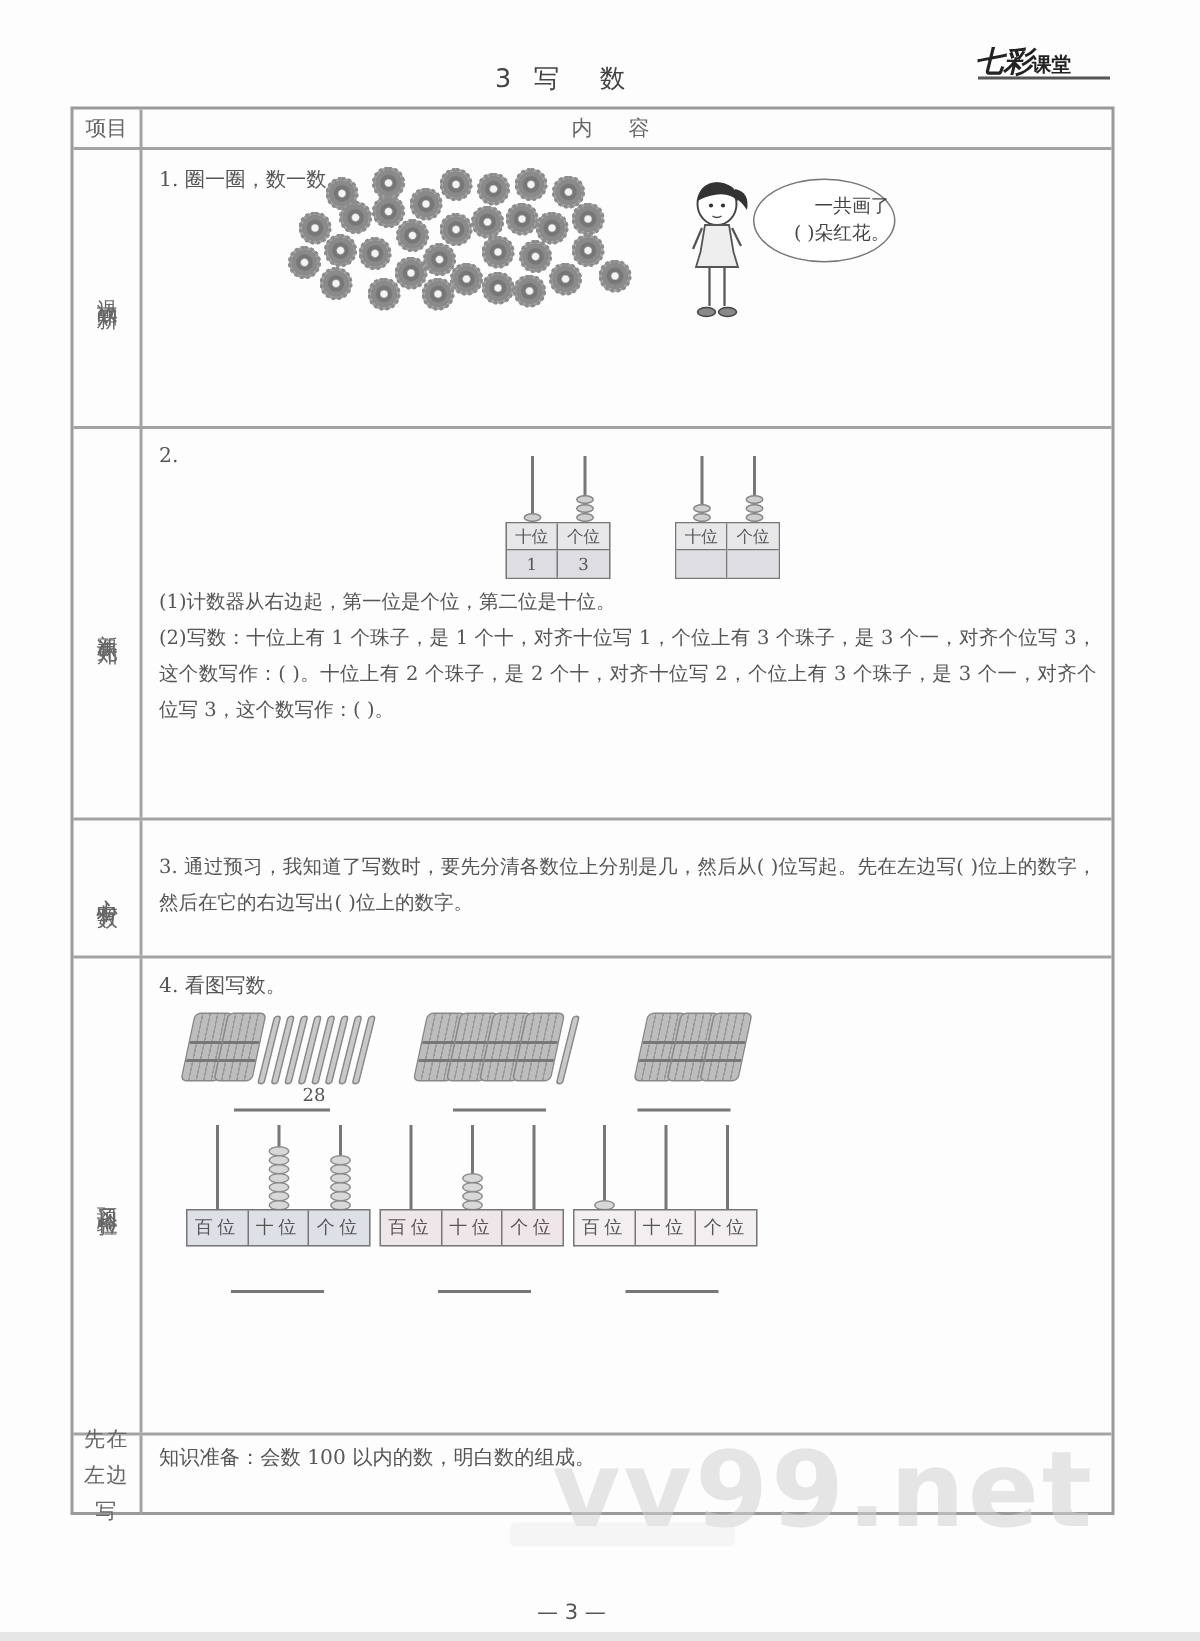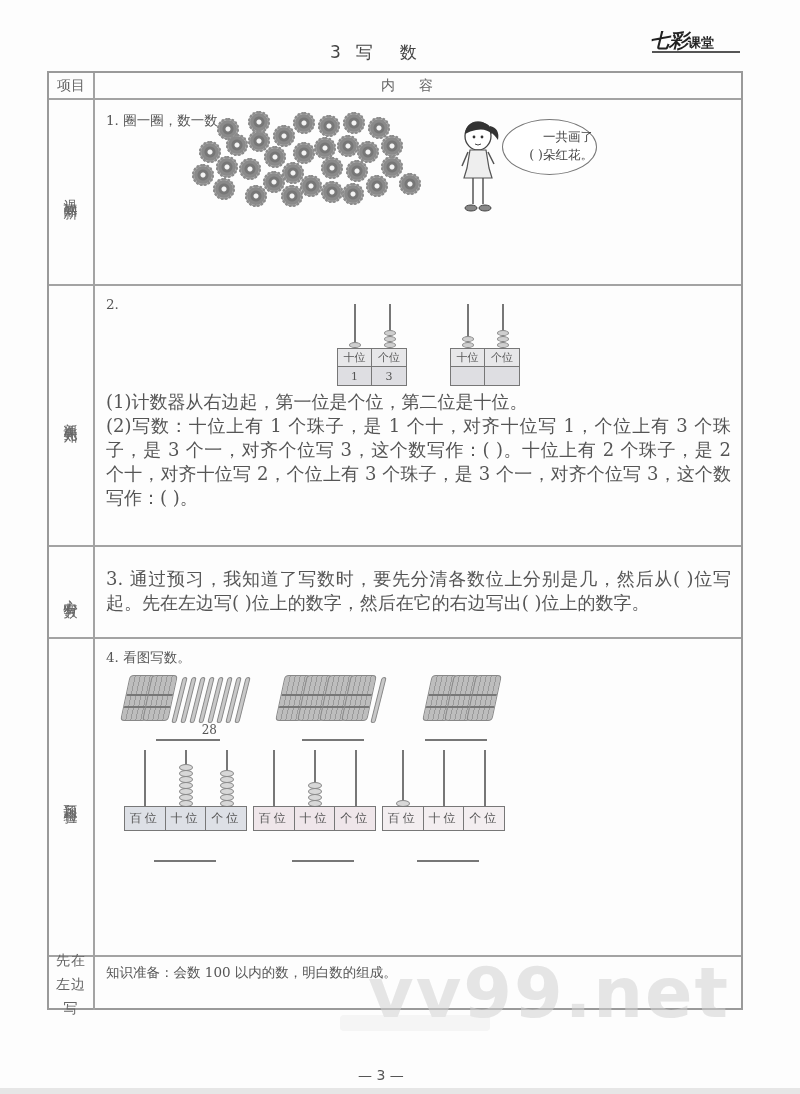--- a/index.html
+++ b/index.html
@@ -20,21 +20,21 @@
   .row { position: absolute; left: 0; width: 692px; border-top: 2px solid #a3a3a3; }
   .row.first { border-top: none; }
   .label-col { position: absolute; left: 0; top: 0; width: 46px; height: 100%; border-right: 2px solid #a3a3a3; display: flex; align-items: center; justify-content: center; }
   .vlabel { writing-mode: vertical-rl; font-size: 14px; color: #666; letter-spacing: 2px; line-height: 1; }
   .content-col { position: absolute; left: 48px; top: 0; right: 0; height: 100%; }
 
   .hdr-label { font-size: 14px; color: #666; }
   .hdr-content { position: absolute; left: 0; right: 0; top: 4px; text-align: center; font-size: 14px; color: #666; letter-spacing: 24px; }
 
   .q { position: absolute; font-size: 13.5px; color: #555; line-height: 24px; }
-  .para { position: absolute; left: 9px; right: 10px; font-size: 18px; line-height: 24px; color: #555; text-align: justify; }
+  .para { position: absolute; left: 9px; right: 10px; font-size: 13px; line-height: 24px; color: #555; text-align: justify; }
 
   .flower { position: absolute; width: 18px; height: 18px; border-radius: 50%;
     background: radial-gradient(circle, #f4f4f4 0 2px, #777 3px 5px, #8a8a8a 6px);
     box-shadow: 0 0 0 1.5px #9b9b9b; }
   .flower::before, .flower::after { content: ""; position: absolute; inset: -2px; border-radius: 50%;
     border: 2px dotted #8c8c8c; }
 
   .girl { position: absolute; }
   .bubble { position: absolute; left: 500px; top: 138px; width: 96px; height: 54px; border: 1.5px solid #777; border-radius: 50% / 50%; background: #fff; }
   .bubble-text { position: absolute; left: 515px; top: 146px; font-size: 12.5px; line-height: 18px; color: #444; width: 80px; text-align: right; }

